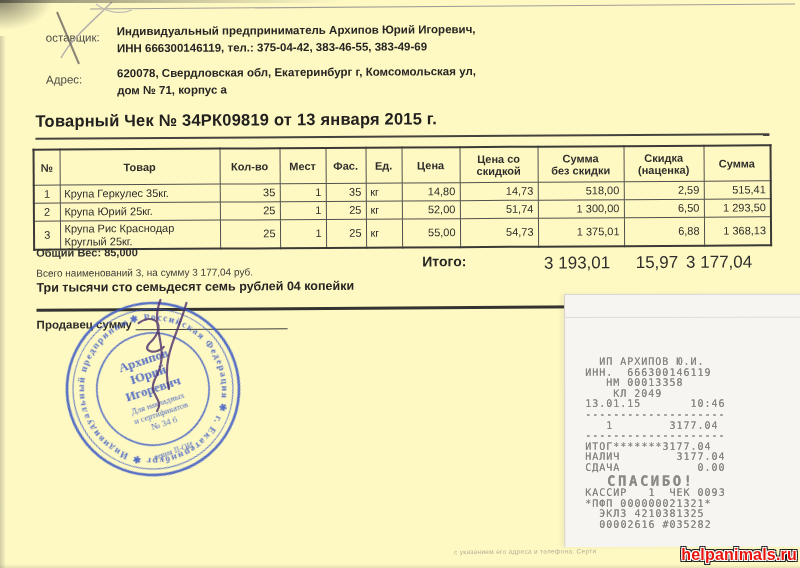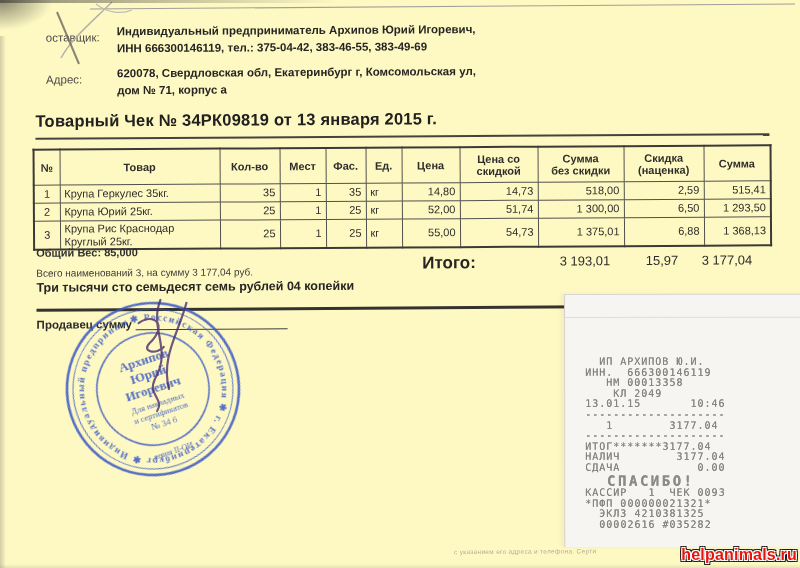--- a/index.html
+++ b/index.html
@@ -33,22 +33,22 @@
   .goods td{padding:1px 4px;height:15px;vertical-align:middle;line-height:12.5px;}
   .goods td.c0{text-align:center;}
   .goods td.c1{text-align:left;}
   .goods td.c2,.goods td.c3,.goods td.c4,.goods td.c6,.goods td.c7,
   .goods td.c8,.goods td.c9,.goods td.c10{text-align:right;}
   .goods td.c5{text-align:left;}
 
   
   .totals{position:absolute;left:36px;top:245px;width:734px;height:36px;z-index:2;}
   .weight{position:absolute;left:0;top:0;font-size:11px;font-weight:bold;color:#302f2d;}
-  .itogo-label{position:absolute;left:386px;top:9px;font-size:17px;font-weight:bold;color:#262523;}
-  .itogo-num{position:absolute;top:10px;font-size:13px;text-align:right;color:#2e2d2b;}
+  .itogo-label{position:absolute;left:386px;top:9px;font-size:14px;font-weight:bold;color:#262523;}
+  .itogo-num{position:absolute;top:10px;font-size:17px;text-align:right;color:#2e2d2b;}
   .n1{left:464px;width:110px;}.n2{left:580px;width:62px;}.n3{left:646px;width:70px;}
   .items-line{position:absolute;left:36px;top:266px;font-size:10px;color:#3c3b38;z-index:2;}
   .words-line{position:absolute;left:36px;top:279px;font-size:12.5px;font-weight:bold;color:#262523;z-index:2;}
   .thick-line{position:absolute;left:36px;top:307px;width:551px;height:2.6px;background:#34332f;z-index:1;}
 
   
   .sig-row{position:absolute;left:36px;top:317px;width:734px;font-size:11.5px;font-weight:bold;color:#2b2a28;z-index:2;}
   .sig-line{display:inline-block;border-bottom:1.5px solid #413f3c;height:11px;vertical-align:bottom;margin-left:4px;}
   .seller .sig-line{width:152px;}
   .received{position:absolute;left:382px;top:5px;}

